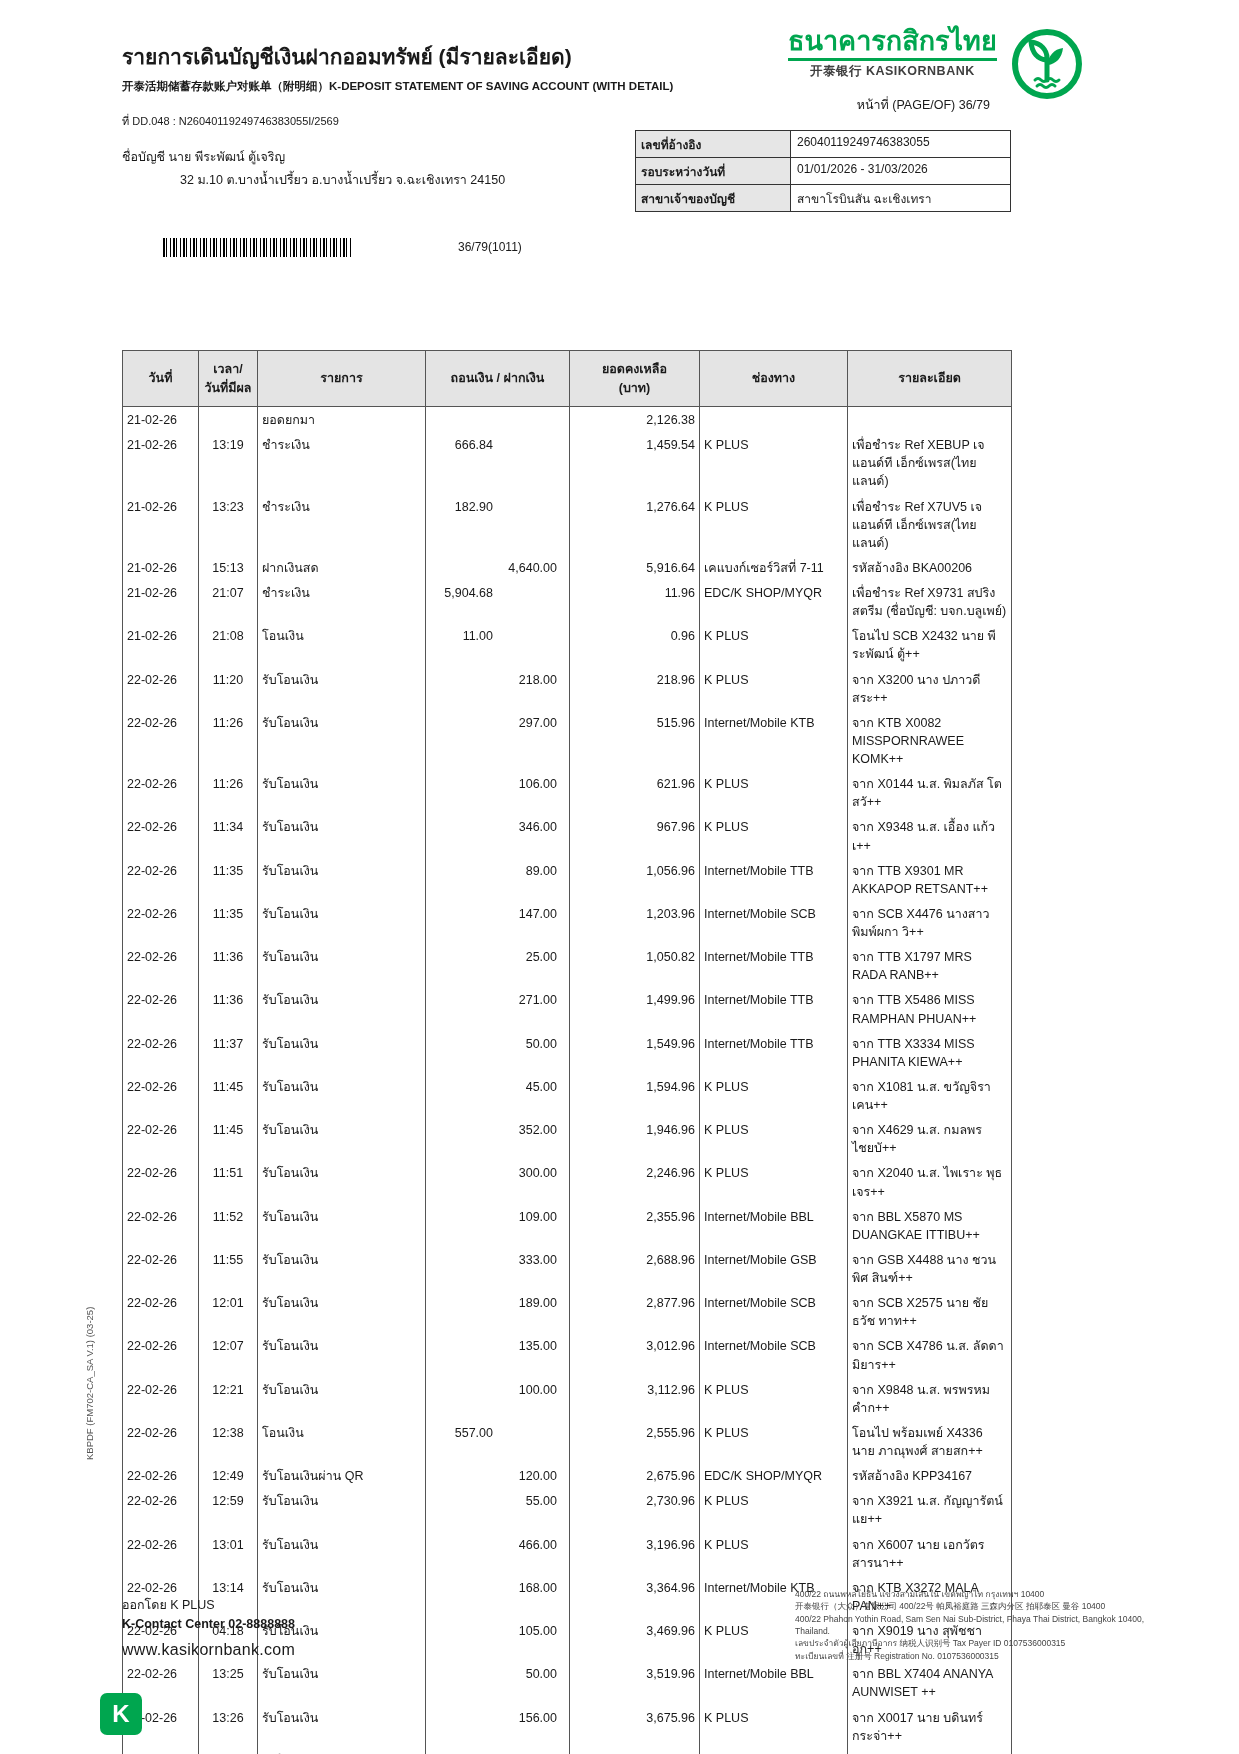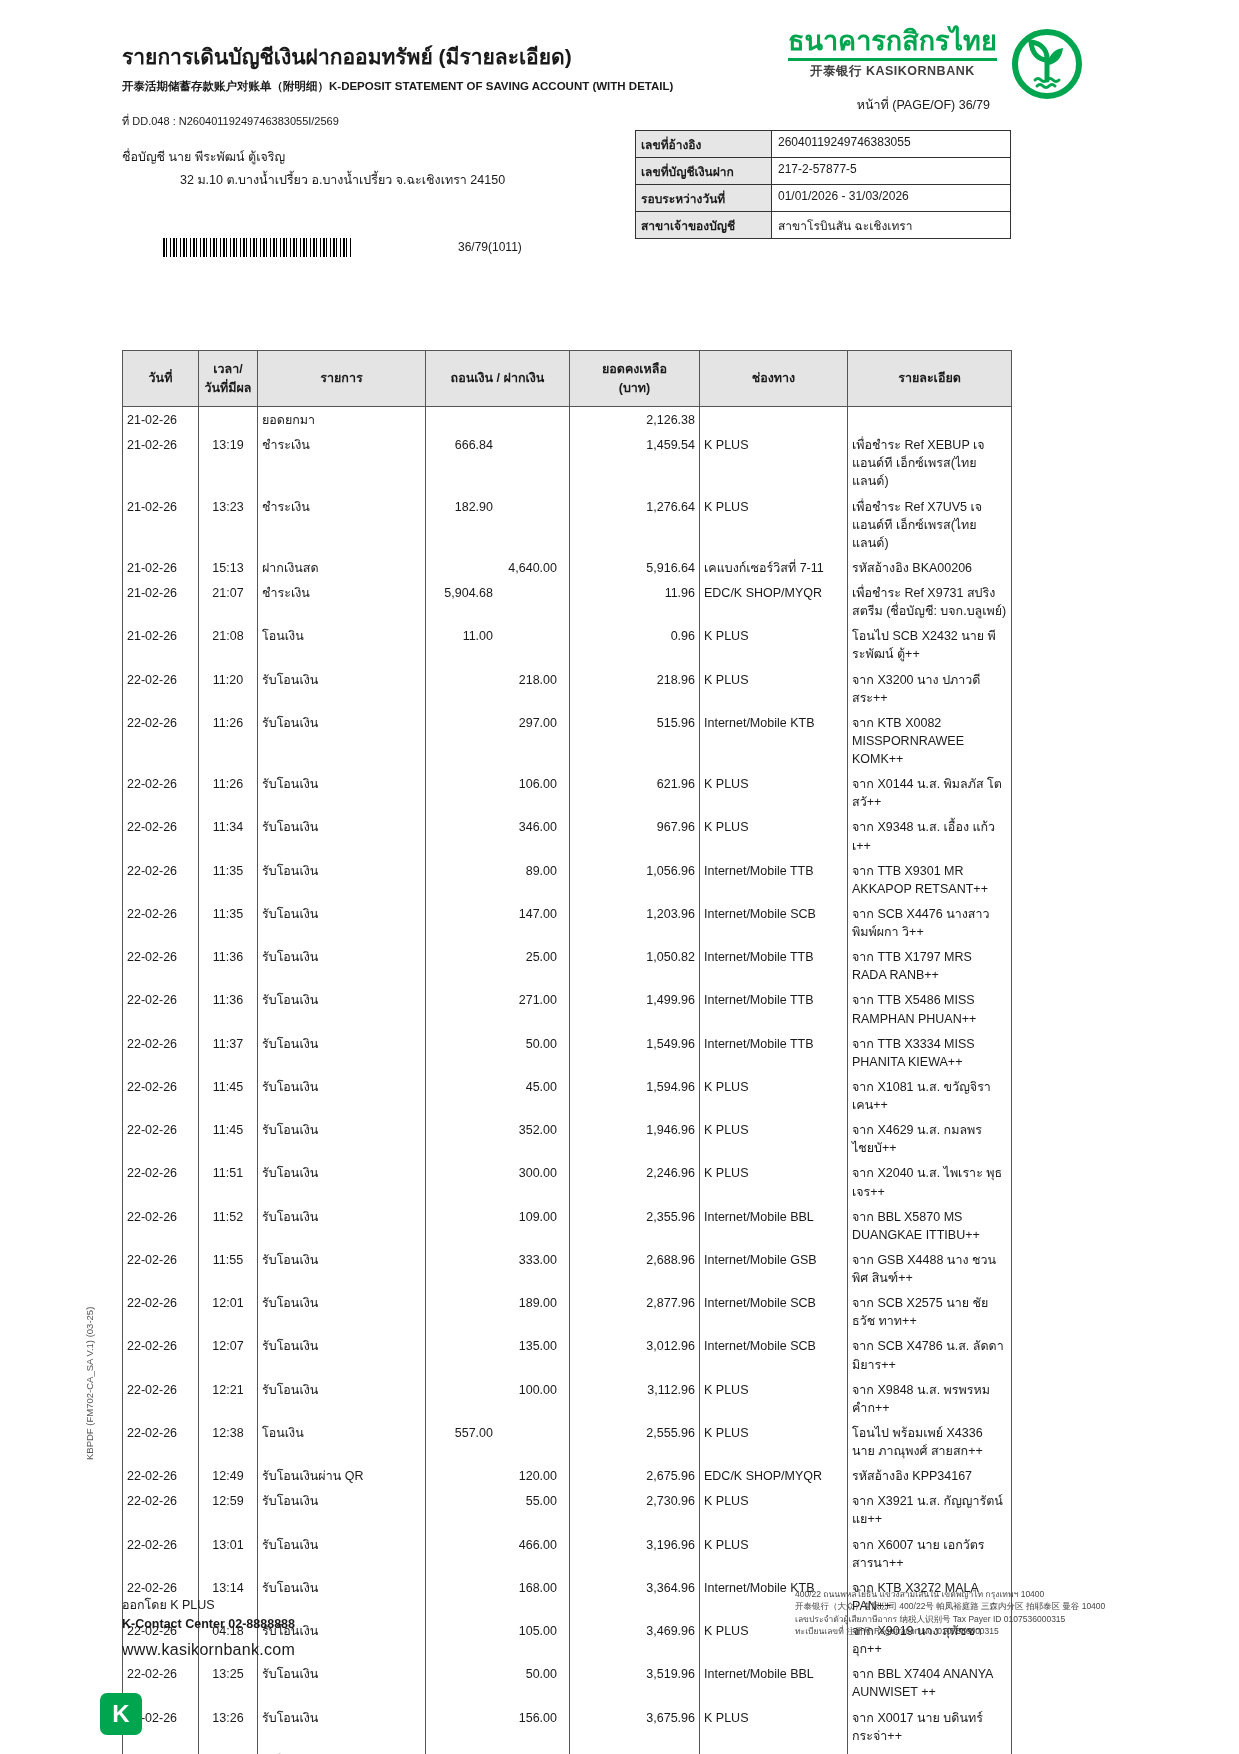--- a/index.html
+++ b/index.html
@@ -25,21 +25,21 @@
   .page-label { left:700px; top:95px; width:290px; text-align:right; font-size:12.5px; }
 
   .doc-no   { left:122px; top:112px; font-size:11px; }
   .acc-name { left:122px; top:147px; font-size:12.5px; }
   .acc-addr { left:180px; top:170px; font-size:12.5px; }
 
   
   .info-box { left:635px; top:130px; width:376px; border:1px solid #333; }
   .info-row { display:flex; border-bottom:1px solid #333; }
   .info-row:last-child { border-bottom:none; }
-  .info-label { width:136px; background:#e6e6e6; border-right:1px solid #333;
+  .info-label { width:155px; background:#e6e6e6; border-right:1px solid #333;
                 font-size:12px; font-weight:bold; padding:4px 5px 3px 5px; }
   .info-value { flex:1; font-size:12px; padding:4px 6px 3px 6px; background:#fff; }
 
   
   .barcode { left:163px; top:238px; width:188px; height:19px;
     background:repeating-linear-gradient(90deg,#000 0 2px,#fff 2px 3px,#000 3px 4px,#fff 4px 7px,#000 7px 8px,#fff 8px 10px);
   }
   .barcode-label { left:458px; top:240px; font-size:12px; }
 
   
@@ -107,24 +107,20 @@
 <div class="abs page-label">หน้าที่ (PAGE/OF) 36/79</div>
 
 <div class="abs doc-no">ที่ DD.048  :  N26040119249746383055I/2569</div>
 <div class="abs acc-name">ชื่อบัญชี   นาย พีระพัฒน์ ตู้เจริญ</div>
 <div class="abs acc-addr">32 ม.10 ต.บางน้ำเปรี้ยว อ.บางน้ำเปรี้ยว จ.ฉะเชิงเทรา 24150</div>
 
 <div class="abs info-box">
   <div class="info-row">
     <div class="info-label">เลขที่อ้างอิง</div>
     <div class="info-value">26040119249746383055</div>
-  </div>
-  <div class="info-row">
-    <div class="info-label">เลขที่บัญชีเงินฝาก</div>
-    <div class="info-value">217-2-57877-5</div>
   </div>
   <div class="info-row">
     <div class="info-label">รอบระหว่างวันที่</div>
     <div class="info-value">01/01/2026 - 31/03/2026</div>
   </div>
   <div class="info-row">
     <div class="info-label">สาขาเจ้าของบัญชี</div>
     <div class="info-value">สาขาโรบินสัน ฉะเชิงเทรา</div>
   </div>
 </div>
@@ -453,19 +449,20 @@
 
 <div class="abs foot-left">
   <div>ออกโดย K PLUS</div>
   <div class="bold">K-Contact Center 02-8888888</div>
   <div class="site">www.kasikornbank.com</div>
 </div>
 
 <div class="abs foot-right">
   <div>400/22 ถนนพหลโยธิน แขวงสามเสนใน เขตพญาไท กรุงเทพฯ 10400</div>
   <div>开泰银行（大众）有限公司 400/22号 帕凤裕庭路 三森内分区 拍耶泰区 曼谷 10400</div>
+  <div>400/22 Phahon Yothin Road, Sam Sen Nai Sub-District, Phaya Thai District, Bangkok 10400, Thailand.</div>
   <div>เลขประจำตัวผู้เสียภาษีอากร 纳税人识别号  Tax Payer ID 0107536000315</div>
   <div>ทะเบียนเลขที่ 注册号  Registration No. 0107536000315</div>
 </div>
 
 <div class="abs kplus-icon">
     <span>K</span>
   </div>
 
 </body></html>

